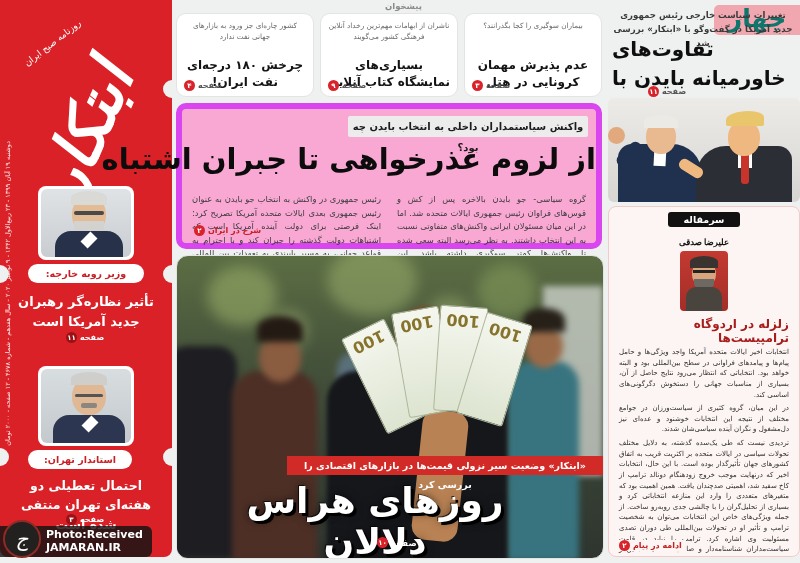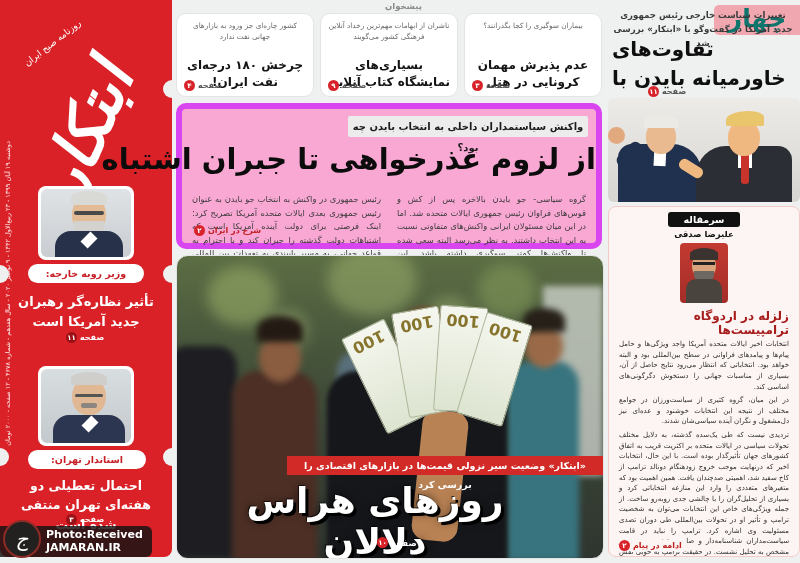--- a/index.html
+++ b/index.html
@@ -76,21 +76,21 @@
       border-radius:5px 0 0 5px;color:#0f766e;font-size:25px;font-weight:bold;text-align:center;line-height:28px;}
   .rc-head{position:absolute;left:612px;top:35px;width:182px;text-align:left;font-size:20px;font-weight:bold;
       color:#0f0f0f;line-height:1.45;}
   .rc-pg{position:absolute;left:648px;top:86px;}
   .rc-photo{position:absolute;left:608px;top:98px;width:192px;height:104px;border-radius:6px;overflow:hidden;
       background:linear-gradient(#edebe7,#d7d5d1);}
   .ed{position:absolute;left:608px;top:206px;width:192px;height:351px;background:#fdf5f4;border:1px solid #f2cbc8;
       border-radius:8px;box-sizing:border-box;overflow:hidden;}
   .ed-label{width:72px;margin:5px auto 0;background:#111;color:#fff;font-size:9.5px;font-weight:bold;
       text-align:center;border-radius:3px;padding:2px 0;}
-  .ed-author{text-align:center;font-size:8.5px;font-weight:bold;color:#101010;margin-top:2px;}
+  .ed-author{text-align:center;font-size:8.5px;font-weight:bold;color:#101010;margin-top:10px;font-family:Liberation Serif, serif;}
   .ed-photo{position:relative;width:48px;height:60px;margin:4px auto;border-radius:4px;overflow:hidden;
       background:linear-gradient(#c23a31,#a42d28);}
   .ed-head{color:#a71d1c;font-size:12px;font-weight:bold;text-align:right;padding:2px 10px 0;}
   .ed-body{padding:2px 10px 16px;font-size:7px;line-height:1.52;text-align:justify;color:#2e2e2e;}
   .ed-body p{margin:0 0 3px;}
   .ed-more{position:absolute;bottom:5px;left:10px;color:#c32222;background:#fdf5f4;padding-right:4px;}
 </style>
 </head>
 <body>
 
@@ -127,21 +127,21 @@
     <div class="frame" style="left:38px;top:366px;width:96px;height:80px;">
       <div class="photo-inner" style="background:linear-gradient(#d8dde0,#c4c9cd);">
         <div class="head" style="left:31px;top:8px;width:34px;height:38px;background:#e0b894;"></div>
         <div style="position:absolute;left:30px;top:3px;width:36px;height:13px;background:#cfcecb;border-radius:50% 50% 0 0;"></div>
         <div style="position:absolute;left:34px;top:25px;width:28px;height:3px;background:#555;border-radius:2px;"></div>
         <div style="position:absolute;left:40px;top:34px;width:16px;height:5px;background:#8c8680;border-radius:2px;"></div>
         <div style="position:absolute;left:12px;top:46px;width:72px;height:32px;background:#2c3650;border-radius:16px 16px 0 0;"></div>
         <div style="position:absolute;left:44px;top:48px;width:10px;height:14px;background:#fff;transform:rotate(45deg);"></div>
       </div>
     </div>
-    <div class="pill" style="left:28px;top:450px;width:118px;height:19px;">استاندار تهران:</div>
+    <div class="pill" style="left:28px;top:450px;width:104px;height:19px;">استاندار تهران:</div>
     <div class="side-head" style="left:10px;top:476px;width:152px;font-size:12.5px;">احتمال تعطیلی دو هفته‌ای تهران منتفی شده است</div>
     <div class="side-pg" style="left:66px;top:514px;">
       <span>صفحه</span>
       <span class="badge">۳</span>
     </div>
   </div>
 
   <div class="credit">
     <div class="credit-logo">ج</div>
     <div class="credit-txt">

